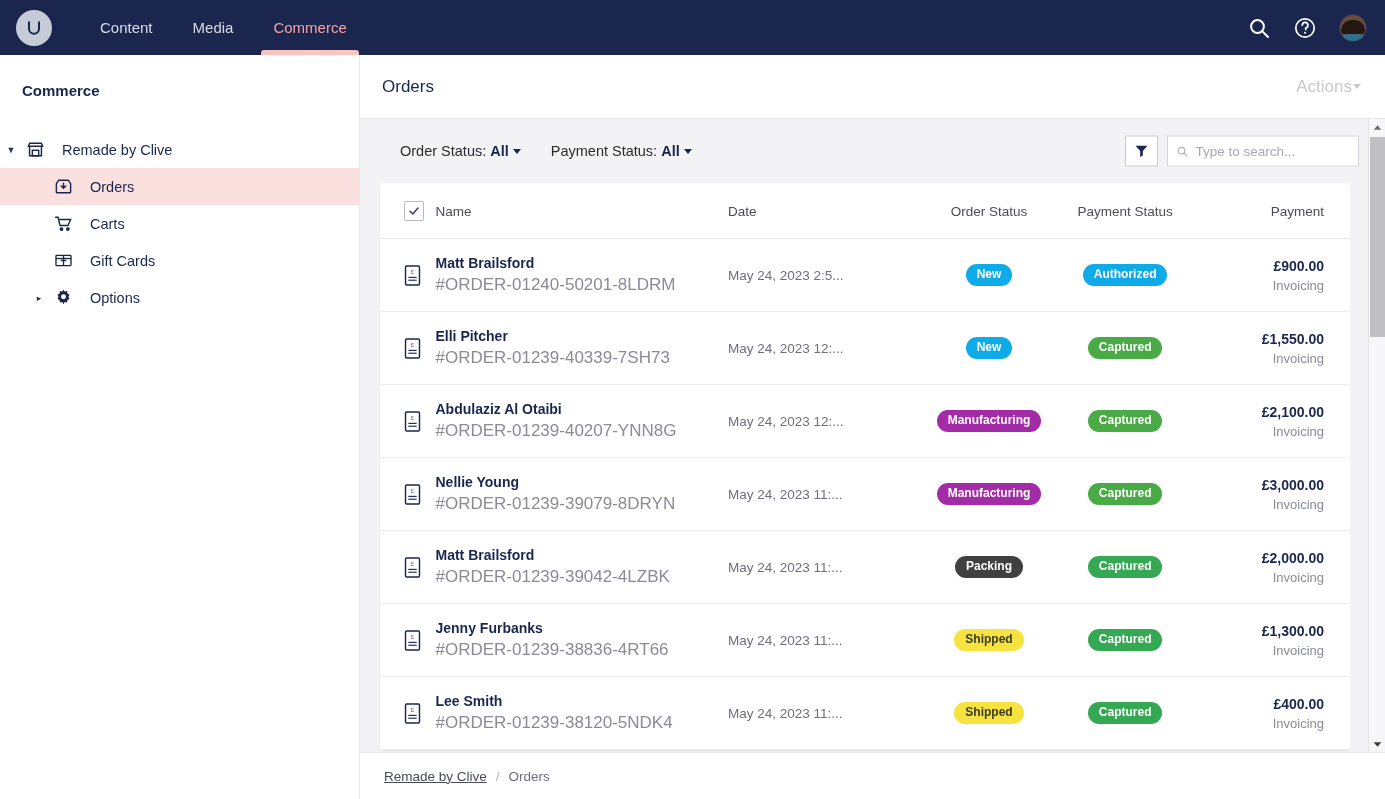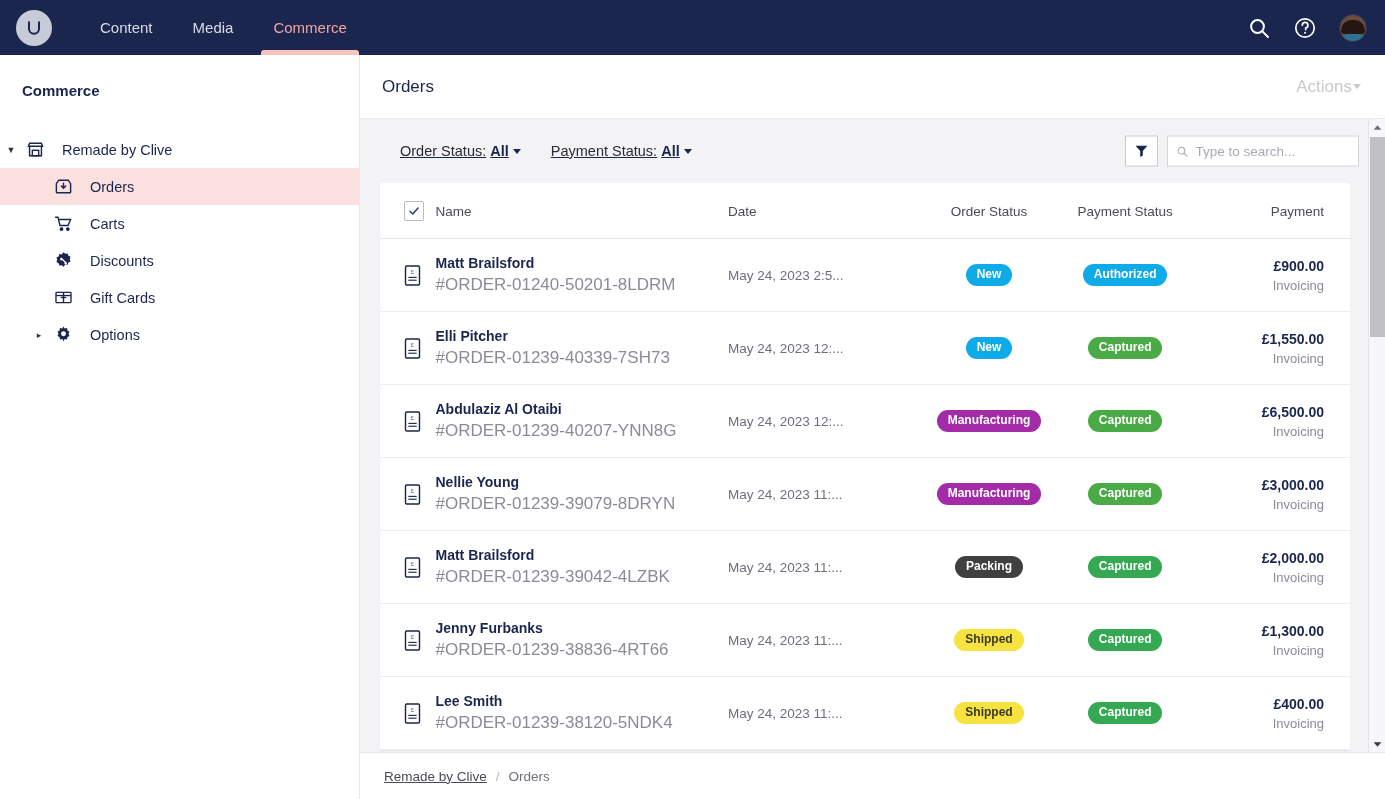--- a/index.html
+++ b/index.html
@@ -106,21 +106,21 @@
   .content-scroll {
     position: absolute; left: 0; top: 64px; width: 1025px; height: 633px;
     background: #f3f3f5; overflow: hidden;
   }
   .filter-bar {
     display: flex; align-items: center; height: 64px; padding: 0 24px 0 40px;
     position: relative;
   }
   .filter-drop {
     font-size: 14.5px; color: #1b264f; margin-right: 30px; cursor: pointer;
-    display: flex; align-items: baseline; gap: 4px; text-decoration: underline;
+    display: flex; align-items: baseline; gap: 4px;
   }
   .filter-drop .lbl { color: #2b2b33; }
   .filter-drop .val { font-weight: bold; }
   .filter-drop .tri { border-left:4px solid transparent; border-right:4px solid transparent; border-top:5px solid #1b264f; position:relative; top:-2px; }
 
   .filter-right {
     position: absolute; right: 26px; top: 50%; transform: translateY(-50%);
     display: flex; align-items: center; gap: 9px;
   }
   .funnel-btn {
@@ -274,30 +274,20 @@
       <span class="tree-icon">
         <svg width="19" height="19" viewBox="0 0 24 24" fill="none" stroke="#1b264f" stroke-width="1.8">
           <path d="M2 4h3l2.6 10.5h10.1L21 7H6" stroke-linecap="round"></path>
           <circle cx="9.5" cy="19" r="1.5" fill="#1b264f"></circle>
             <circle cx="17.5" cy="19" r="1.5" fill="#1b264f"></circle>
         </svg>
       </span>
       <span class="tree-label">Carts</span>
     </div>
 
-    <div class="tree-row child">
-      <span class="caret spacer">▸</span>
-      <span class="tree-icon">
-        <svg width="19" height="19" viewBox="0 0 24 24">
-          <path d="M12 1.6l2.3 1.9 3-0.4 0.9 2.9 2.7 1.4-1 2.9 1 2.9-2.7 1.4-0.9 2.9-3-0.4L12 19.8l-2.3-1.9-3 0.4-0.9-2.9L3.1 14l1-2.9-1-2.9 2.7-1.4 0.9-2.9 3 0.4z" fill="#1b264f"></path>
-          <path d="M9 9.2 L15 14.8 M9.3 9.4a0.9 0.9 0 1 0 0.01 0 M14.7 14.6a0.9 0.9 0 1 0 0.01 0" stroke="#ffffff" stroke-width="1.5" fill="none" stroke-linecap="round"></path>
-        </svg>
-      </span>
-      <span class="tree-label">Discounts</span>
-    </div>
 
     <div class="tree-row child">
       <span class="caret spacer">▸</span>
       <span class="tree-icon">
         <svg width="19" height="19" viewBox="0 0 24 24" fill="none" stroke="#1b264f" stroke-width="1.7">
           <rect x="2.5" y="5.5" width="19" height="13" rx="1"></rect>
           <line x1="2.5" y1="9.5" x2="21.5" y2="9.5"></line>
           <line x1="12" y1="5.5" x2="12" y2="18.5"></line>
           <line x1="8.5" y1="12" x2="15.5" y2="12"></line>
         </svg>
@@ -431,21 +421,21 @@
                 </svg>
               </td>
               <td>
                 <div class="oname">Abdulaziz Al Otaibi</div>
                 <div class="oref">#ORDER-01239-40207-YNN8G</div>
               </td>
               <td class="odate">May 24, 2023 12:...</td>
               <td class="cell-center"><span class="badge" style="background: rgb(163, 43, 168); color: rgb(255, 255, 255);">Manufacturing</span></td>
               <td class="cell-center"><span class="badge" style="background: rgb(74, 170, 70); color: rgb(255, 255, 255);">Captured</span></td>
               <td>
-                <div class="opay">£6,500.00</div>
+                <div class="opay">£2,100.00</div>
                 <div class="omethod">Invoicing</div>
               </td>
             </tr>
             <tr>
               <td class="order-icon">
                 <svg width="17" height="21" viewBox="0 0 18 22" fill="none" stroke="#1b264f" stroke-width="1.5">
                   <rect x="1.6" y="1" width="14.8" height="20" rx="1.2"></rect>
                   <text x="9" y="9.6" font-size="7" fill="#1b264f" stroke="none" text-anchor="middle" font-family="Liberation Serif, serif">£</text>
                   <line x1="4.6" y1="13" x2="13.4" y2="13" stroke-width="1.2"></line>
                   <line x1="4.6" y1="16" x2="13.4" y2="16" stroke-width="1.2"></line>

